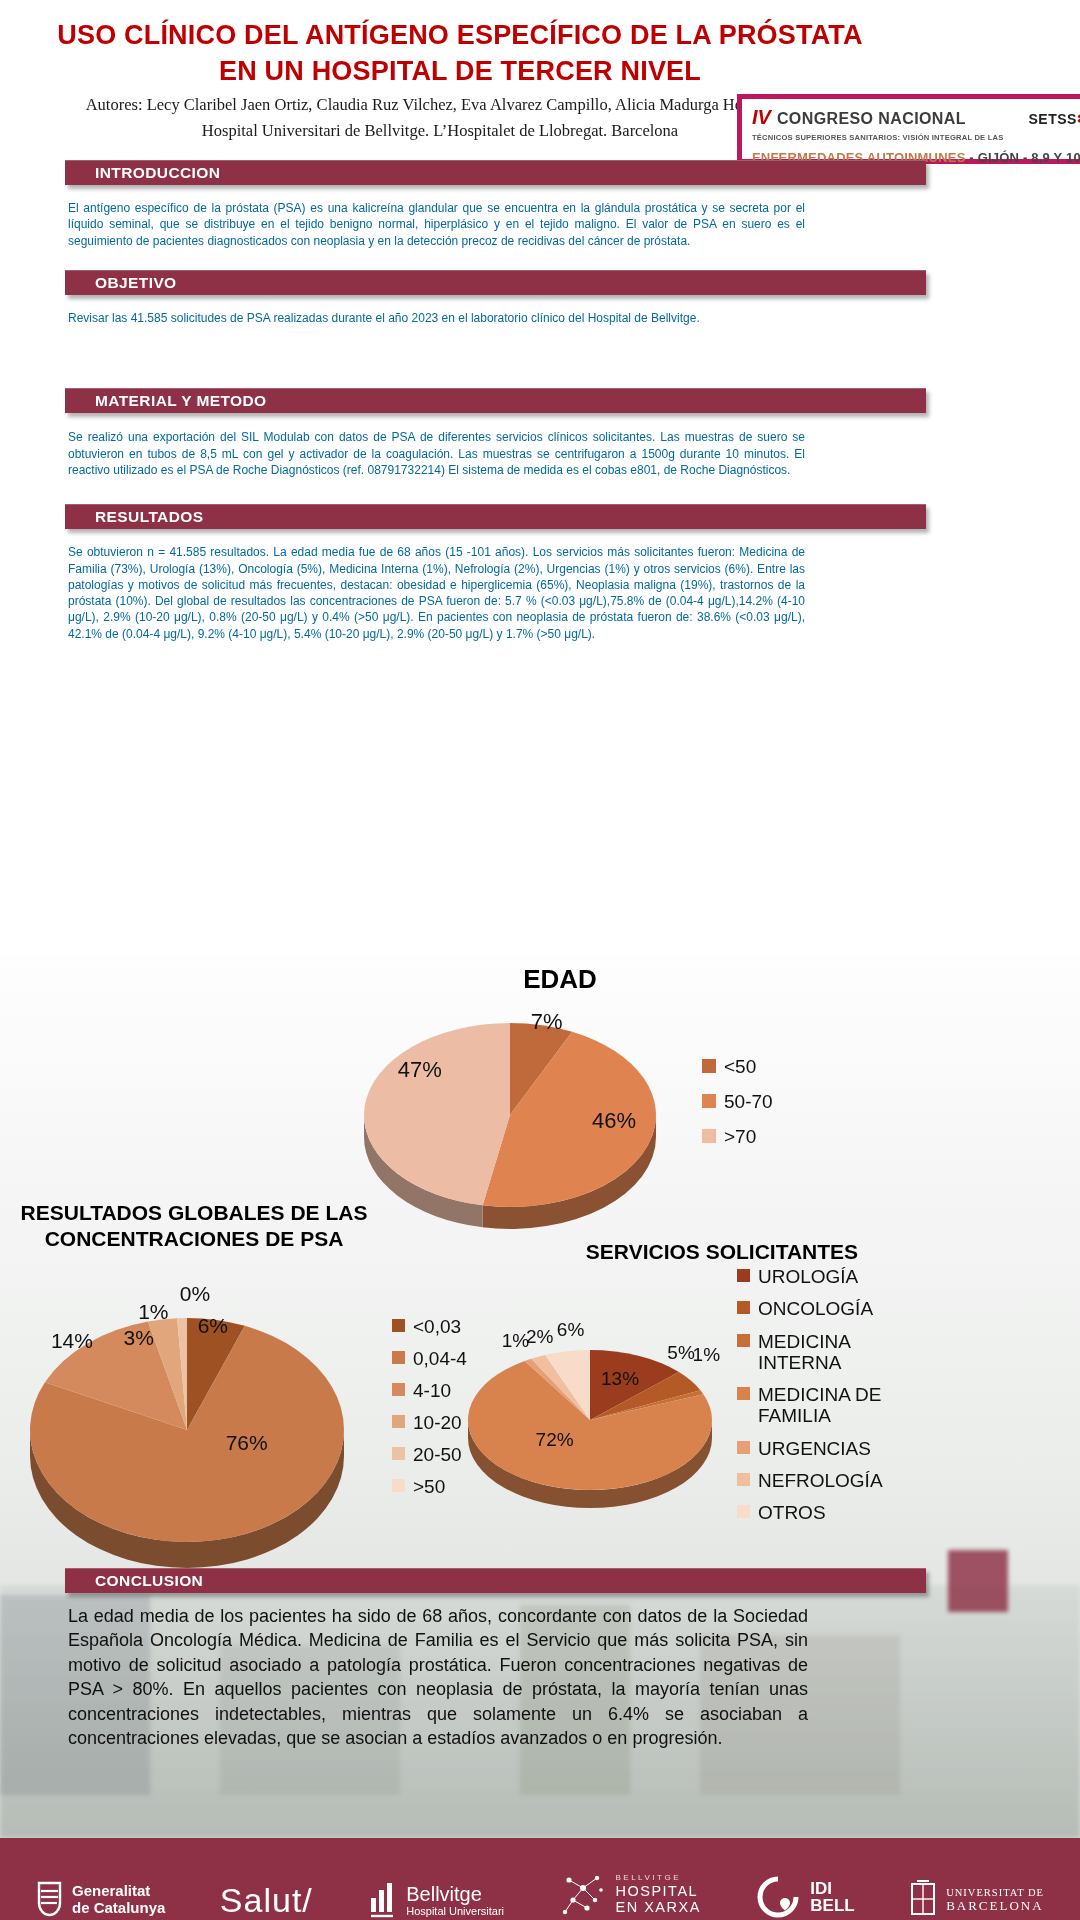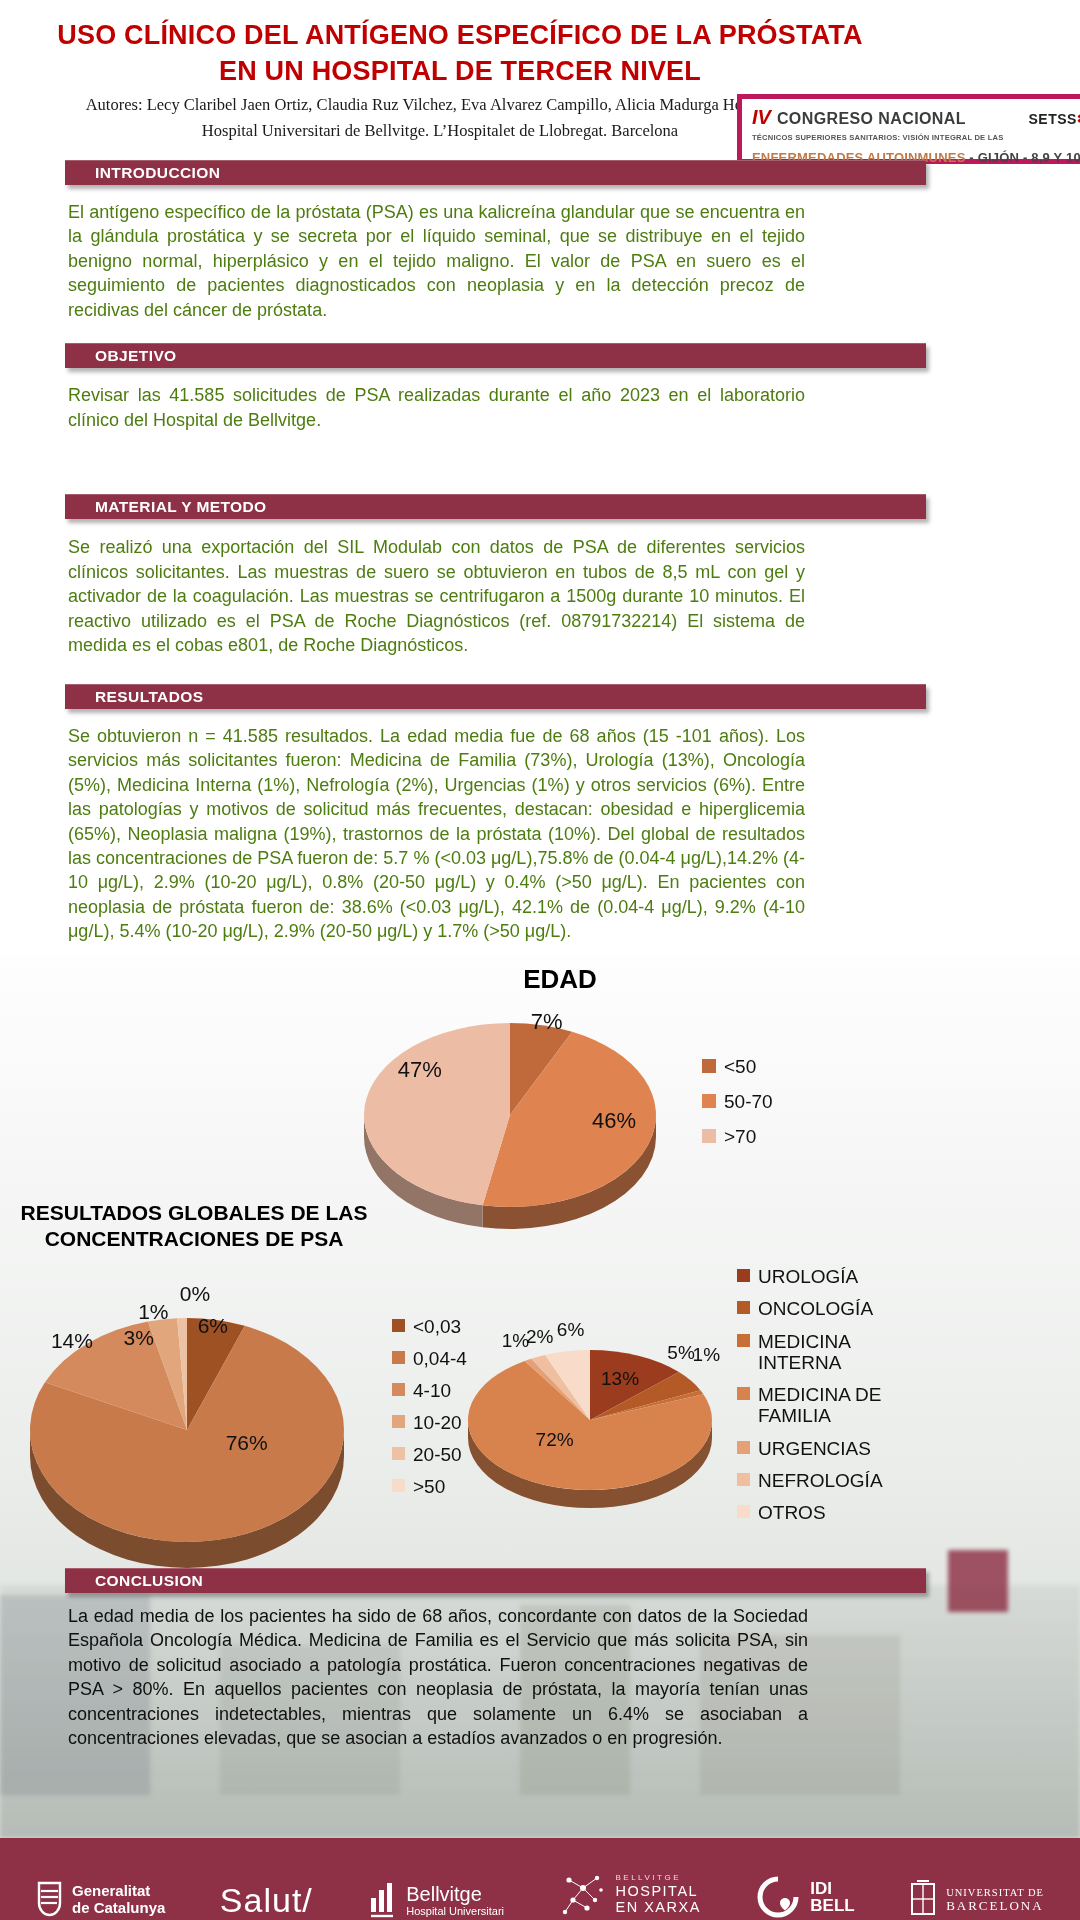--- a/index.html
+++ b/index.html
@@ -31,21 +31,21 @@
   .badge-mark{color:#c00000;font-size:15px;}
   .badge-sub{font-size:7.6px;color:#555;font-weight:bold;margin-top:4px;letter-spacing:.2px;}
   .badge-sub2{font-size:13px;margin-top:8px;letter-spacing:.2px;}
   .badge-sub2 .hl{color:#c07a4a;font-weight:bold;}
   .badge-sub2 .rest{color:#444;font-weight:bold;}
 
   .content{position:absolute;left:65px;top:160px;width:861px;}
   .sec-bar{width:861px;box-sizing:border-box;height:25px;background:#8e3146;color:#fff;
     font-weight:bold;font-size:15.5px;line-height:25px;padding-left:30px;letter-spacing:.4px;
     box-shadow:3px 4px 4px rgba(0,0,0,.30), inset 0 1px 0 rgba(255,255,255,.22);}
-  .content p{width:737px;font-size:18px;line-height:1.36;text-align:justify;margin:0;color:#4d7c0f;}
+  .content p{width:737px;font-size:12px;line-height:1.36;text-align:justify;margin:0;color:#0369a1;}
   .p-intro{margin:15px 0 21px 3px!important;}
   .p-objetivo{margin:15px 0 62px 3px!important;}
   .p-material{margin:16px 0 26px 3px!important;}
   .p-resultados{margin:15px 0 0 3px!important;}
 
   .chart-title{position:absolute;font-weight:bold;color:#000;text-align:center;}
   #edad-title{left:460px;top:964px;width:200px;font-size:26px;}
   #psa-title{left:18px;top:1200px;width:352px;font-size:21px;line-height:1.25;}
   #serv-title{left:512px;top:1240px;width:420px;font-size:21px;}
 
@@ -190,20 +190,21 @@
       <div class="legend-item">
         <span class="legend-sq" style="background: rgb(237, 194, 164);"></span>
         <span class="legend-label">20-50</span>
       </div>
       <div class="legend-item">
         <span class="legend-sq" style="background: rgb(246, 220, 201);"></span>
         <span class="legend-label">&gt;50</span>
       </div>
     </div>
 
+  <div class="chart-title" id="serv-title">SERVICIOS SOLICITANTES</div>
   <svg class="pie-svg" id="serv-svg" width="300" height="220">
       <path d="M 267 90 A 122 70 0 0 1 23 90.00000000000001 L 23 108.00000000000001 A 122 70 0 0 0 267 108 Z" fill="#865130"></path>
       <path d="M 145 90 L 145 20 A 122 70 0 0 1 233.9341725454122 42.081702584991795 Z" fill="#9c3c1e"></path>
       <path d="M 145 90 L 233.9341725454122 42.081702584991795 A 122 70 0 0 1 255.38890040085437 60.19544959044493 Z" fill="#b45a26"></path>
       <path d="M 145 90 L 255.38890040085437 60.19544959044493 A 122 70 0 0 1 258.43273127836665 64.23128131207255 Z" fill="#c86f38"></path>
       <path d="M 145 90 L 258.43273127836665 64.23128131207255 A 122 70 0 1 1 79.62913101256235 30.89704521485897 Z" fill="#d8834e"></path>
       <path d="M 145 90 L 79.62913101256235 30.89704521485897 A 122 70 0 0 1 86.22605175959083 28.658532396929516 Z" fill="#e5a077"></path>
       <path d="M 145 90 L 86.22605175959083 28.658532396929516 A 122 70 0 0 1 100.0888045724694 24.915645987822373 Z" fill="#efbfa0"></path>
       <path d="M 145 90 L 100.0888045724694 24.915645987822373 A 122 70 0 0 1 145.0000000000002 20 Z" fill="#f8dcc9"></path>
       <text x="175.0402664476148" y="50.16944924531522" text-anchor="middle" dominant-baseline="middle" font-size="19" fill="#111" font-family="&quot;Liberation Sans&quot;,sans-serif">13%</text>

